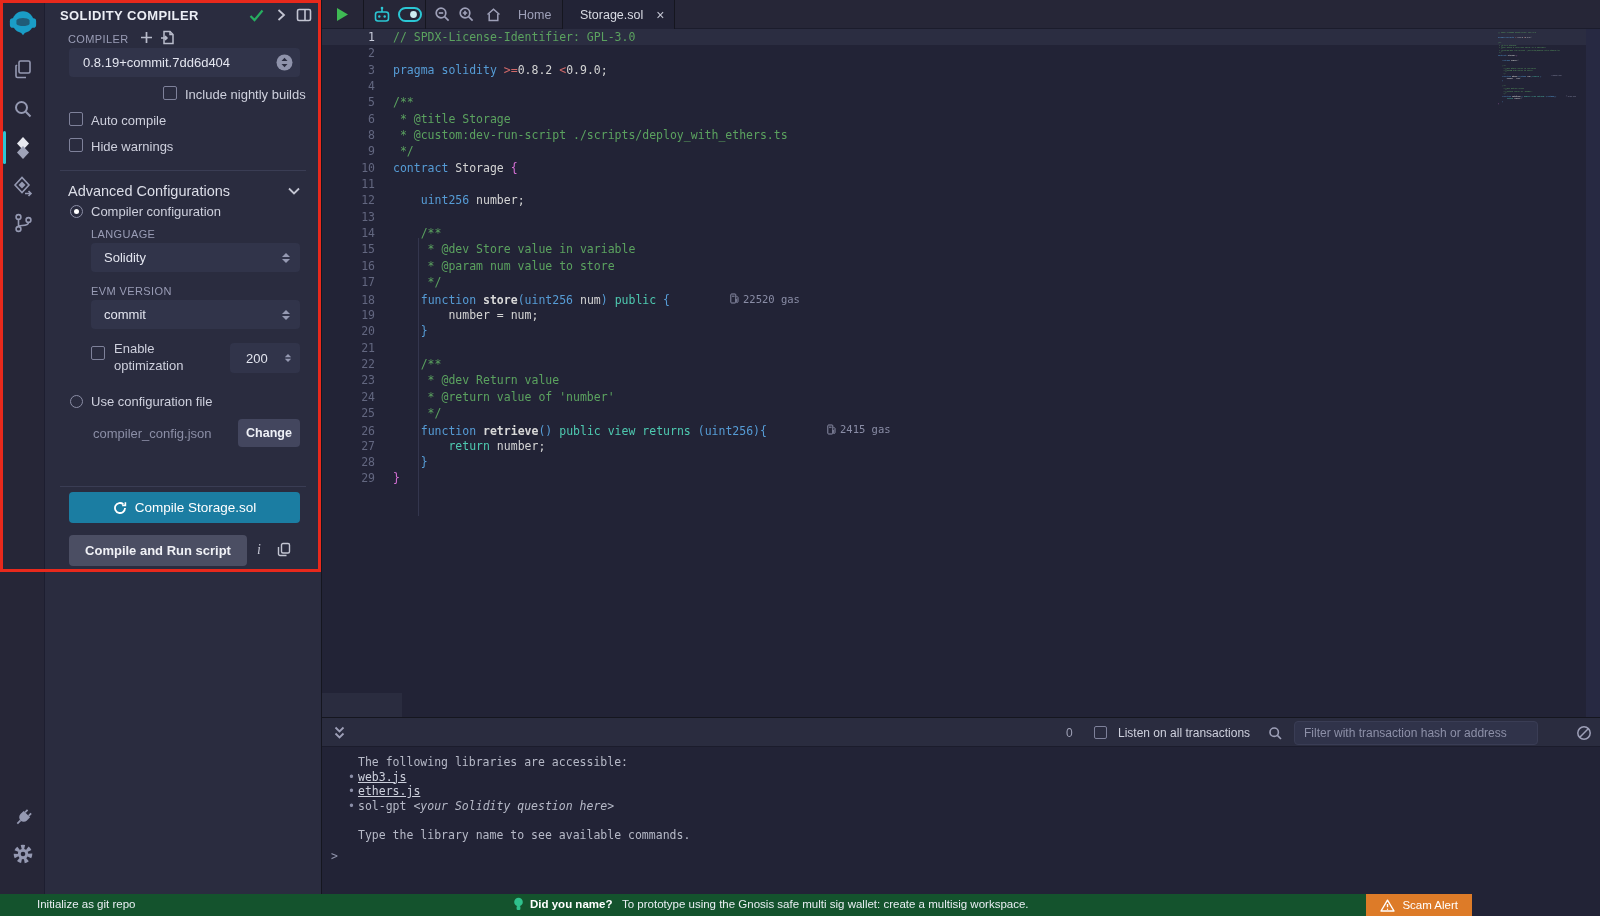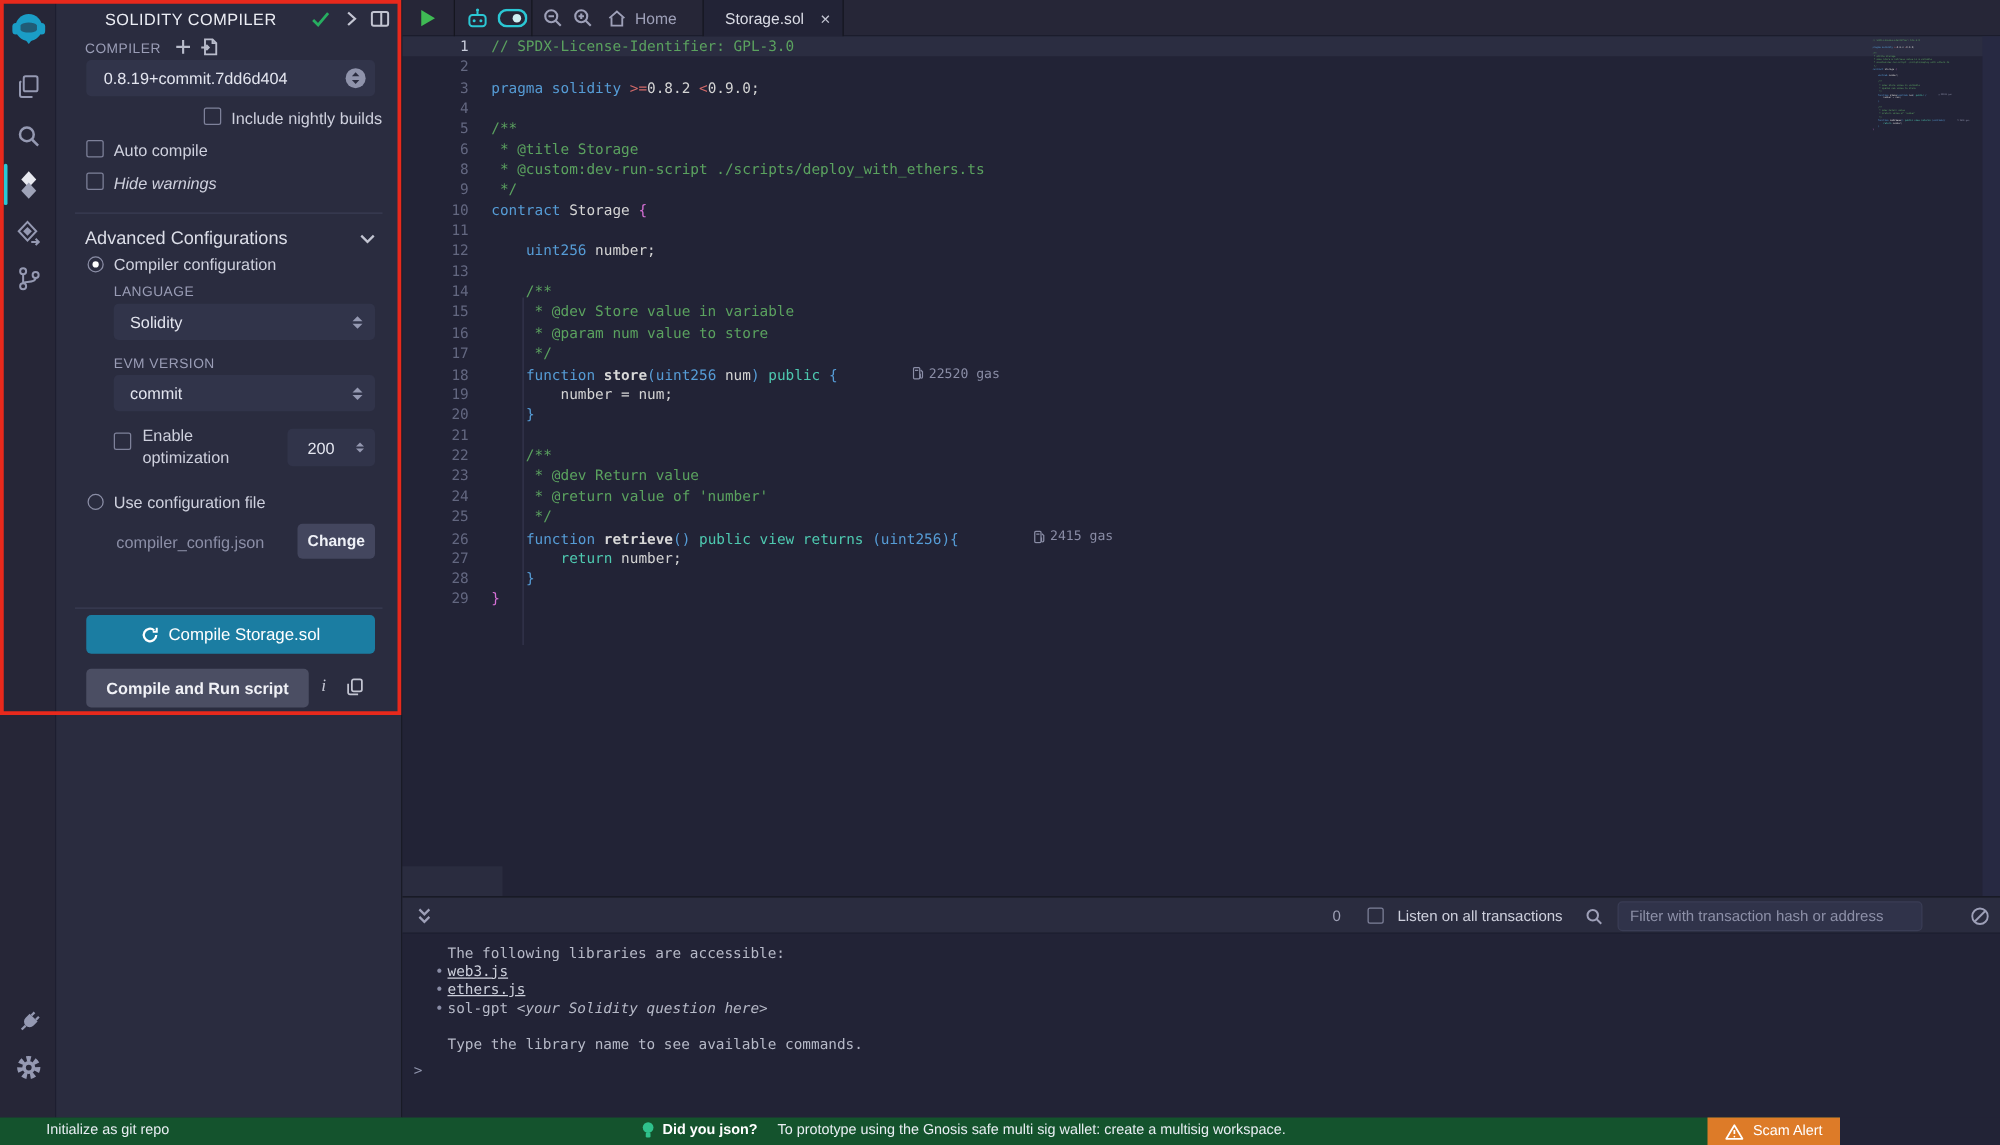--- a/index.html
+++ b/index.html
@@ -7,21 +7,21 @@
   body { position:relative; background:#222336; font-family:"Liberation Sans",sans-serif; overflow:hidden; color:#ced0dd; }
   svg { display:block; }
 
   
   #iconbar { position:absolute; left:0; top:0; width:45px; height:894px; background:#262637; border-right:1px solid #1d1e30; }
   .ib-slot { position:absolute; left:0; width:45px; height:36px; display:flex; align-items:center; justify-content:center; cursor:pointer; }
   #active-indicator { position:absolute; left:3px; top:131px; width:3px; height:33px; background:#2bc7d4; border-radius:2px; }
 
   
   #sidepanel { position:absolute; left:45px; top:0; width:277px; height:894px; background:#2a2c3f; border-right:1px solid #15161f; font-size:13px; }
-  #panel-title { position:absolute; left:15px; top:8px; font-size:13px; font-weight:normal; color:#eceef5; letter-spacing:.4px;margin-left:24px; }
+  #panel-title { position:absolute; left:15px; top:8px; font-size:13px; font-weight:bold; color:#eceef5; letter-spacing:.4px; }
   .ph-icon { position:absolute; top:7px; cursor:pointer; }
   .small-label { position:absolute; font-size:11px; color:#9a9db6; letter-spacing:.4px; }
   .control { position:absolute; background:#31344a; border-radius:4px; color:#e3e5ef; font-size:13px; display:flex; align-items:center; cursor:pointer; }
   .checkbox { position:absolute; width:14px; height:14px; border:1.5px solid #7e819a; border-radius:2px; background:transparent; cursor:pointer; }
   .radio { position:absolute; width:13px; height:13px; border:1.5px solid #8b8ea6; border-radius:50%; cursor:pointer; }
   .radio.sel::after { content:""; position:absolute; left:2.5px; top:2.5px; width:5px; height:5px; border-radius:50%; background:#ffffff; }
   .lbl { position:absolute; color:#ced0dd; font-size:13px; }
   .divider { position:absolute; left:15px; right:15px; height:1px; background:#3a3d54; }
   .updown { display:inline-flex; flex-direction:column; gap:2px; }
   .updown i { width:0; height:0; border-left:4px solid transparent; border-right:4px solid transparent; }
@@ -31,21 +31,21 @@
   #run-btn { position:absolute; left:24px; top:535px; width:178px; height:31px; background:#4b4e63; border:none; border-radius:4px; color:#f0f1f6; font-size:13px; font-weight:bold; font-family:inherit; cursor:pointer; }
 
   
   #annotation-box { position:absolute; left:0; top:0; width:321px; height:572px; border:3px solid #e8291c; z-index:60; pointer-events:none; }
 
   
   #main { position:absolute; left:322px; top:0; right:0; height:894px; background:#222336; }
   #tabbar { position:absolute; left:0; top:0; right:0; height:29px; background:#262637; border-bottom:1px solid #1b1c2c; }
   .tb-sep { position:absolute; top:0; width:1px; height:29px; background:#15161f; }
   .tb-btn { position:absolute; top:0; height:29px; display:flex; align-items:center; justify-content:center; cursor:pointer; }
-  #tab-home { position:absolute; left:152px; top:0; height:29px; display:flex; align-items:center; gap:7px; color:#9ea0b8; font-size:12.5px; padding:0 12px; cursor:pointer; }
+  #tab-home { position:absolute; left:152px; top:0; height:29px; display:flex; align-items:center; gap:17px; color:#9ea0b8; font-size:12.5px; padding:0 12px; cursor:pointer; }
   #tab-active { position:absolute; left:240px; top:0; height:29px; width:113px; background:#222336; border-left:1px solid #15161f; border-right:1px solid #15161f; display:flex; align-items:center; gap:7px; padding:0 10px; color:#d9dbe4; font-size:12.5px; cursor:pointer; }
 
   #editor { position:absolute; left:0; top:29px; right:0; height:688px; }
   .cl { position:relative; height:16.35px; line-height:16.35px; font-family:"DejaVu Sans Mono",monospace; font-size:11.5px; white-space:pre; }
   .cl.hl { background:rgba(130,134,165,0.10); }
   .ln { display:inline-block; width:53px; text-align:right; color:#636780; cursor:pointer; }
   .cl.hl .ln { color:#c9ccdb; }
   .ct { margin-left:18px; }
   .tk-cm { color:#5ba25f; } .tk-kw { color:#569cd6; } .tk-ty { color:#4ec9b0; }
   .tk-op { color:#d16969; } .tk-tx { color:#d4d4d4; } .tk-fn { color:#d8d8d8; font-weight:bold; }
@@ -184,21 +184,21 @@
     </span>
   </div>
 
   <div class="checkbox" style="left:118px;top:86px;"></div>
   <div class="lbl" style="left:140px;top:87px;">Include nightly builds</div>
 
   <div class="checkbox" style="left:24px;top:112px;"></div>
   <div class="lbl" style="left:46px;top:113px;">Auto compile</div>
 
   <div class="checkbox" style="left:24px;top:138px;"></div>
-  <div class="lbl" style="left:46px;top:139px;font-style:italic;">Hide warnings</div>
+  <div class="lbl" style="left:46px;top:139px;">Hide warnings</div>
 
   <div class="divider" style="top:170px;"></div>
 
   <div class="lbl" style="left:23px;top:183px;font-size:14.5px;color:#dcdee8;">Advanced Configurations</div>
   <div class="ph-icon" style="left:242px;top:186px;">
     <svg width="14" height="10" viewBox="0 0 14 10" fill="none" stroke="#c3c5d2" stroke-width="1.8">
         <path d="M2 2.5 L7 7.5 L12 2.5"></path>
       </svg>
   </div>
 
@@ -434,21 +434,21 @@
 </div>
 
 <div id="statusbar">
   <span style="position:absolute;left:37px;top:4px;cursor:pointer;">Initialize as git repo</span>
   <span style="position:absolute;left:513px;top:3px;">
     <svg width="11" height="15" viewBox="0 0 11 15">
         <circle cx="5.5" cy="5" r="4.3" fill="#2fc18c"></circle>
         <rect x="3.6" y="9" width="3.8" height="4" rx="1" fill="#2fc18c"></rect>
       </svg>
   </span>
-  <span style="position:absolute;left:530px;top:4px;font-weight:bold;color:#ffffff;">Did you json?</span>
+  <span style="position:absolute;left:530px;top:4px;font-weight:bold;color:#ffffff;">Did you name?</span>
   <span style="position:absolute;left:622px;top:4px;">To prototype using the Gnosis safe multi sig wallet: create a multisig workspace.</span>
   <span style="position:absolute;left:1383px;top:4px;cursor:pointer;">RemixAI Copilot (enabled)</span>
   <div id="scam-badge">
     <svg width="15" height="13" viewBox="0 0 15 13" fill="none" stroke="#ffffff" stroke-width="1.4">
       <path d="M7.5 1.2 L14 12 H1 Z" stroke-linejoin="round"></path>
         <path d="M7.5 5 V8.2"></path>
         <circle cx="7.5" cy="10.2" r="0.7" fill="#fff" stroke="none"></circle>
     </svg>
     <span>Scam Alert</span>
   </div>

